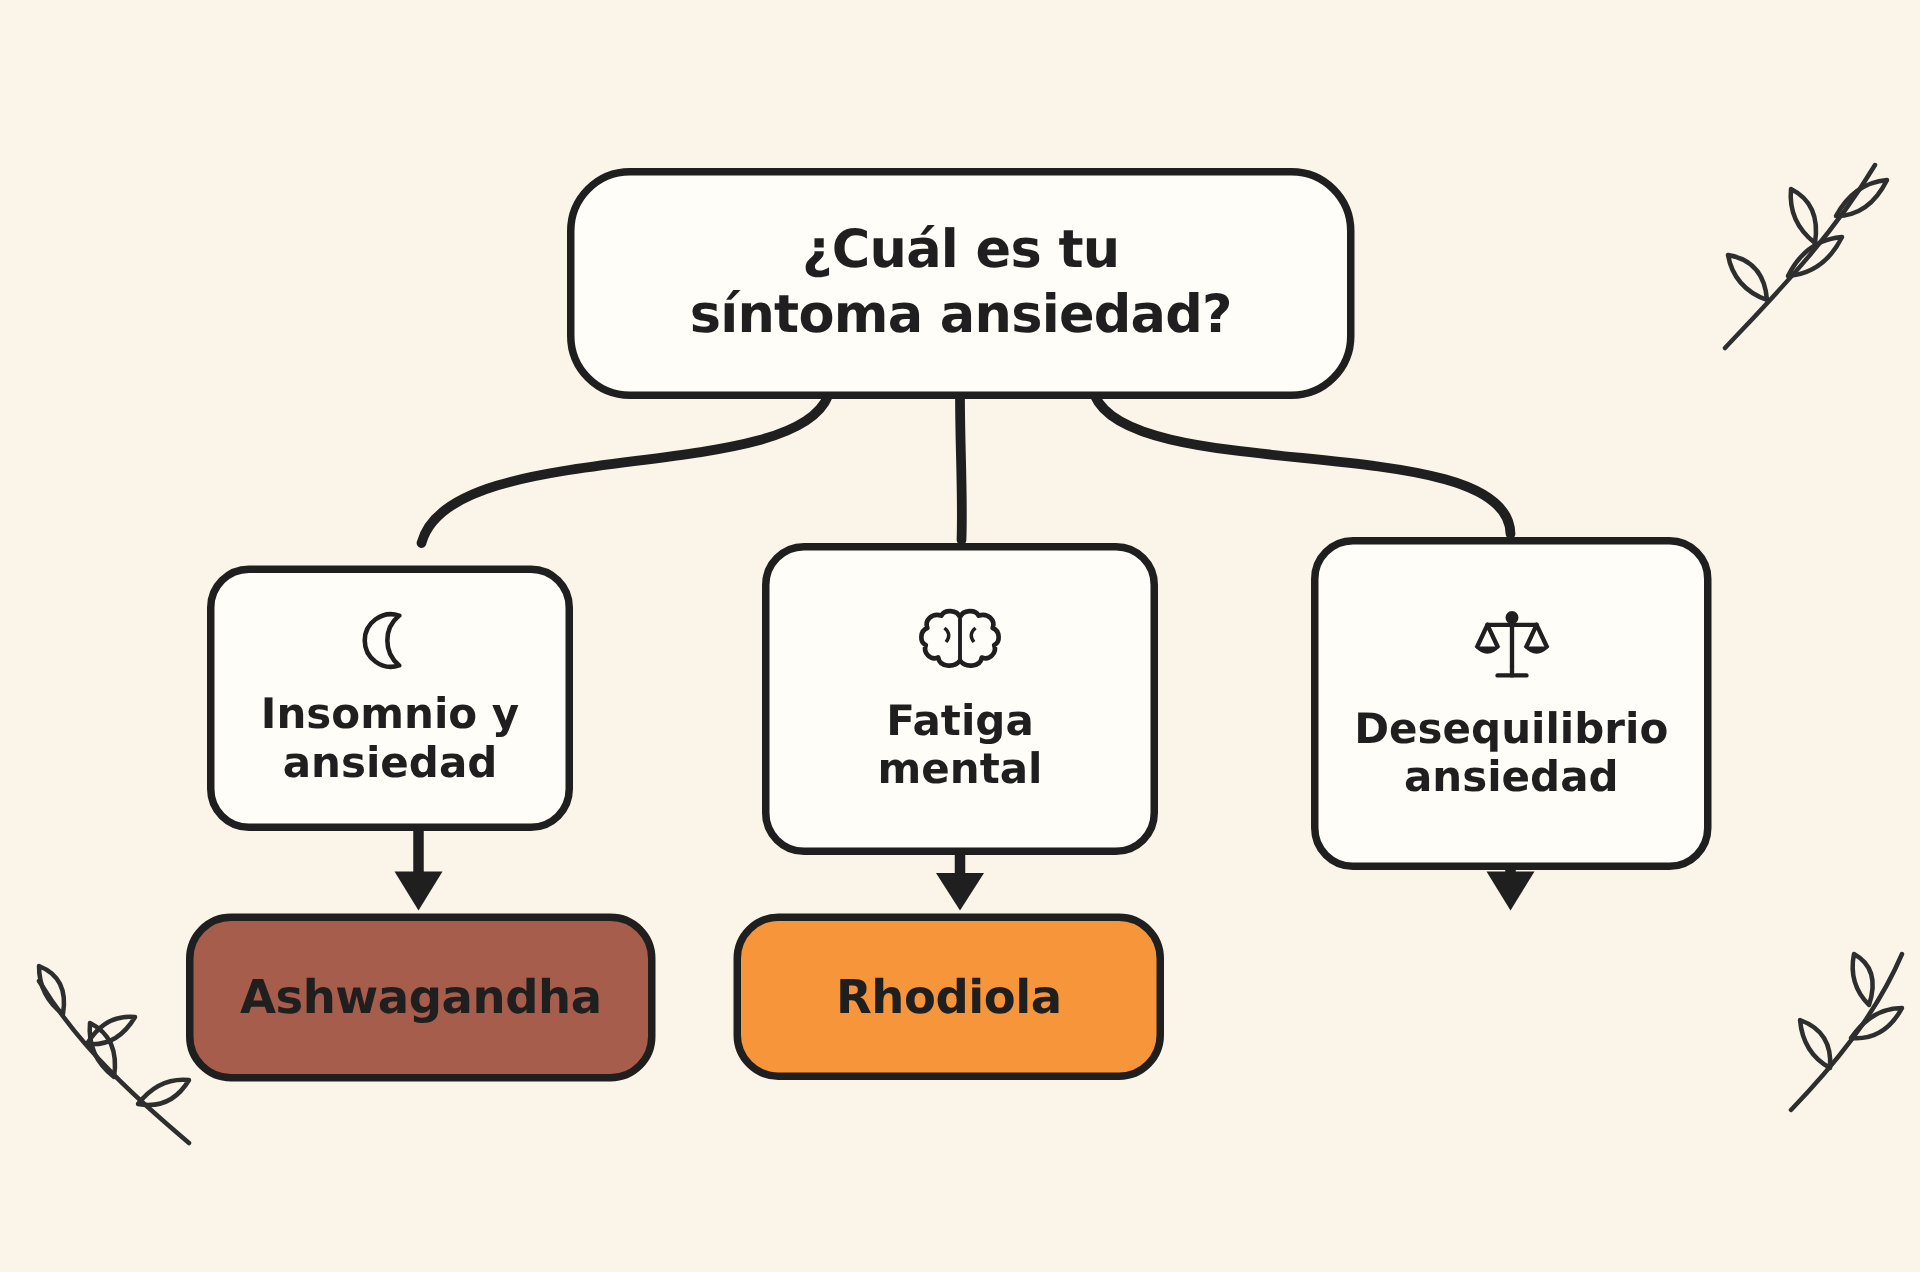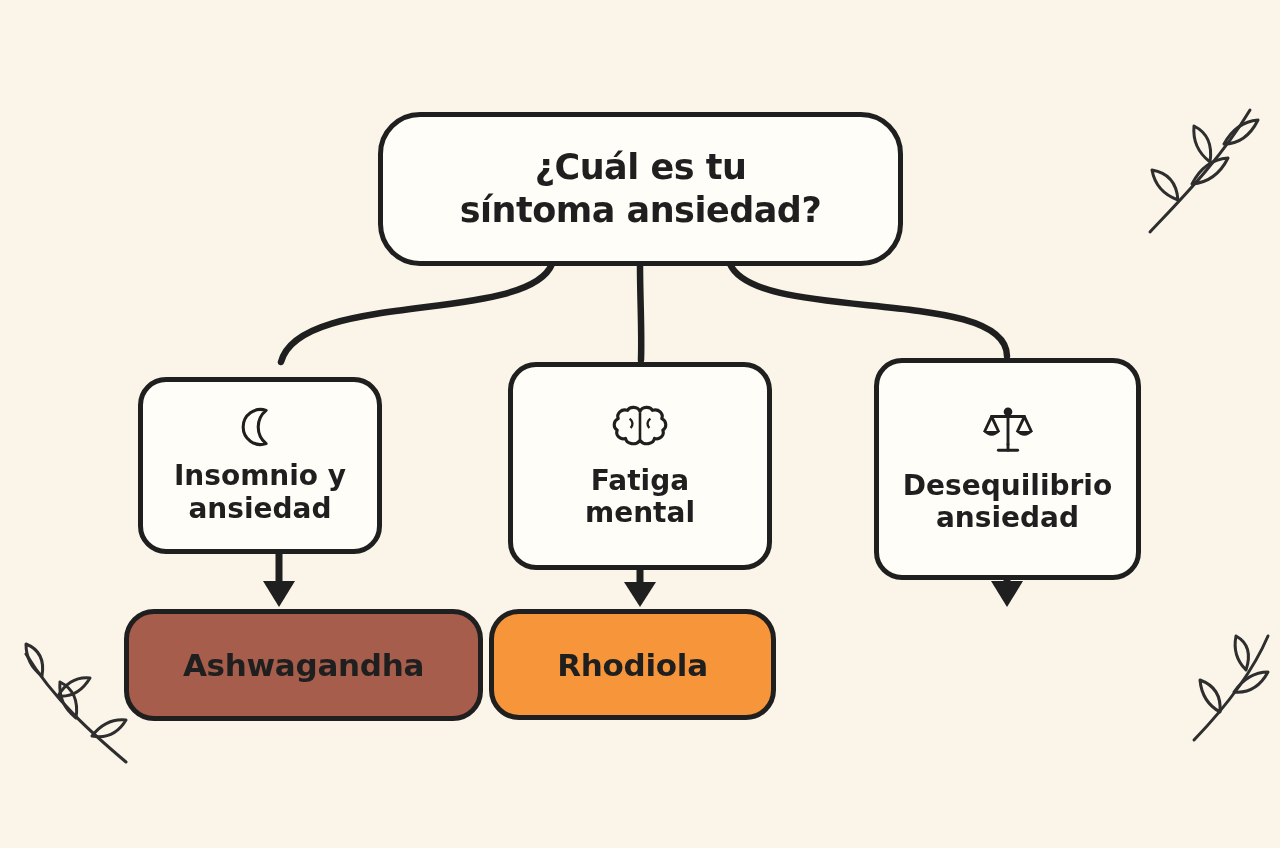--- a/index.html
+++ b/index.html
@@ -17,21 +17,21 @@
   .question-box{
     left:378px;top:112px;width:525px;height:154px;border-radius:42px;
     font-size:35px;line-height:1.22;letter-spacing:-0.5px;
   }
   .symptom-box{border-radius:28px;font-size:28px;line-height:1.16;}
   .symptom-box .icon{line-height:0;margin-bottom:12px;}
   #symptom-left{left:138px;top:377px;width:244px;height:177px;}
   #symptom-center{left:508px;top:362px;width:264px;height:208px;}
   #symptom-right{left:874px;top:358px;width:267px;height:222px;}
   .answer-box{border-radius:30px;font-size:31px;letter-spacing:-0.3px;}
-  #answer-left{left:124px;top:609px;width:359px;height:112px;}
+  #answer-left{left:124px;top:609px;width:313px;height:112px;}
   #answer-center{left:489px;top:609px;width:287px;height:111px;}
   #answer-right{left:857px;top:609px;width:293px;height:110px;}
   .ink-line{stroke:#1f1f1f;stroke-width:6.5;fill:none;stroke-linecap:round;}
   .arrow-shaft{stroke:#1f1f1f;stroke-width:7;stroke-linecap:round;}
   .arrow-head{fill:#1f1f1f;}
   .leaf{
     position:absolute;stroke:#2e2e2e;fill:none;stroke-width:3;
     stroke-linecap:round;stroke-linejoin:round;
   }
   .watermark{

